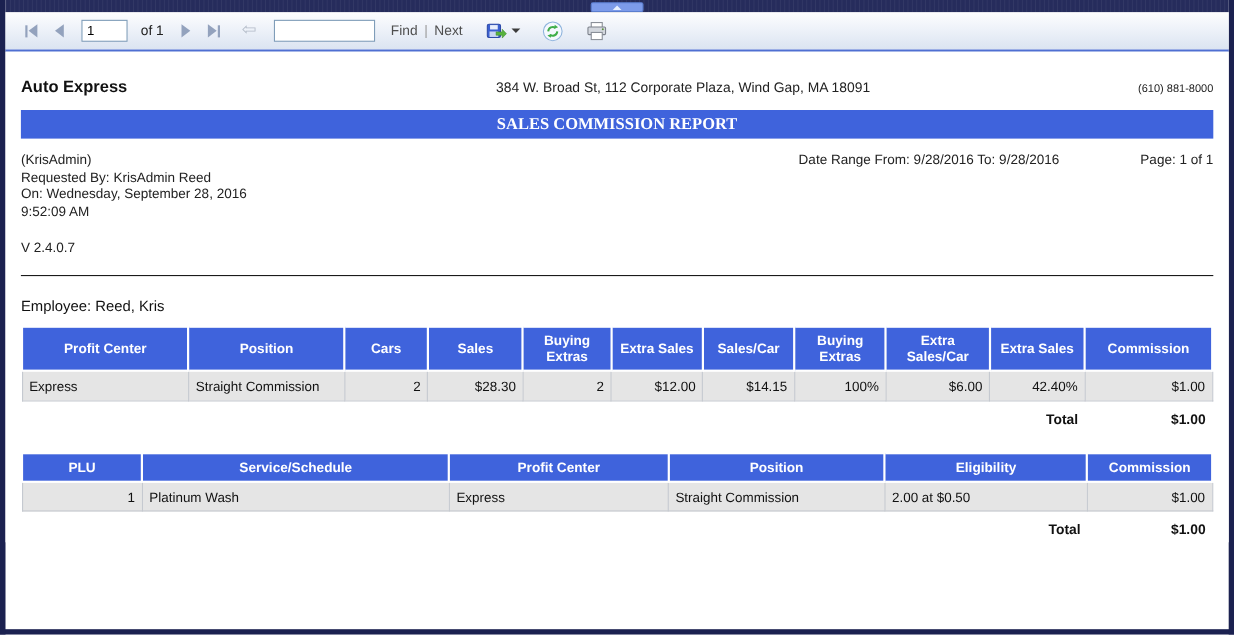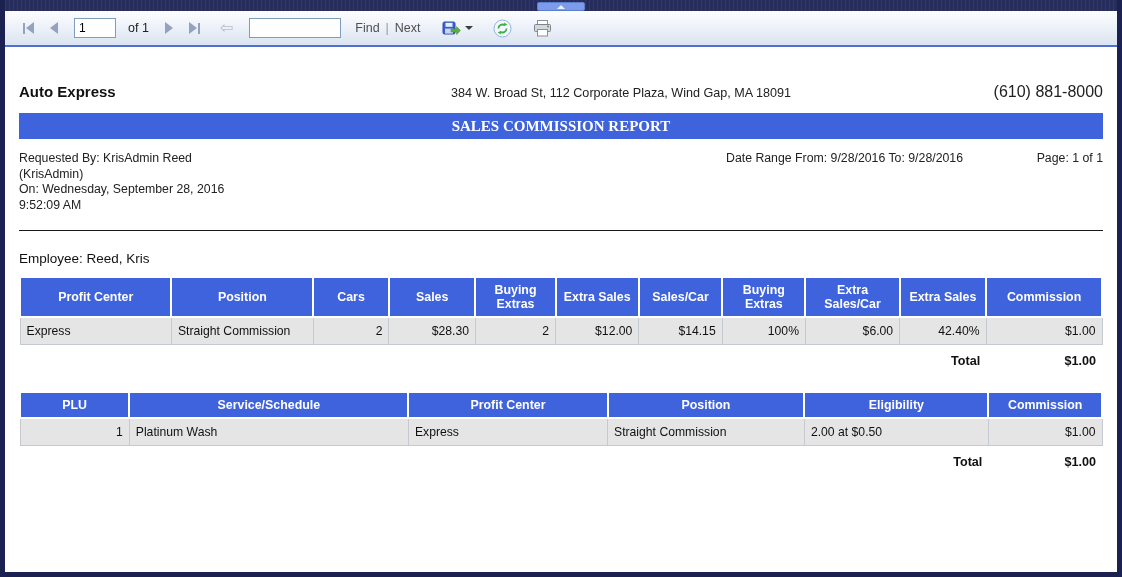--- a/index.html
+++ b/index.html
@@ -39,26 +39,26 @@
   .back-glyph { font-size:16px; color:#b4bcc9; line-height:1; cursor:pointer; padding:0 2px; }
   .find-box { width:92px; height:20px; border:1px solid #7f9db9; font-size:12px; padding:1px 4px; margin-left:6px; }
   .find-area { font-size:12.5px; color:#4f4f4f; margin-left:6px; display:flex; gap:6px; align-items:center; }
   .find-area .lnk { cursor:pointer; color:#4f4f4f; }
   .find-area .sep { color:#9a9a9a; }
   .tool-btn { display:inline-flex; align-items:center; cursor:pointer; padding:2px 3px; }
   .caret-down { width:0; height:0; border-left:4px solid transparent; border-right:4px solid transparent; border-top:4px solid #3c3c3c; margin-left:4px; }
   .gap-lg { margin-left:10px; } .gap-md { margin-left:6px; }
 
   
-  .report { padding:36px 14px 0 14px; background:#fff; }
+  .report { padding:24px 14px 0 14px; background:#fff; }
 
   .co-row { display:flex; align-items:baseline; }
   .co-name { width:340px; font-size:15px; font-weight:bold; color:#111; }
   .co-addr { flex:1; text-align:center; font-size:12.6px; color:#222; }
-  .co-phone { width:220px; text-align:right; font-size:16px; color:#222; }
+  .co-phone { width:220px; text-align:right; font-size:10px; color:#222; }
 
   .banner { margin-top:12px; height:26px; line-height:26px; background:#3f63dc; color:#fff;
     text-align:center; font-size:15px; font-weight:bold;font-family:Liberation Serif, serif; }
 
   .info-grid { display:flex; margin-top:12px; }
   .info-left { width:300px; font-size:12.3px; color:#222; line-height:1.28; }
   .info-center { flex:1; text-align:right; font-size:12.3px; color:#222; }
   .info-right { width:140px; text-align:right; font-size:12.3px; color:#222; }
   .version { margin-top:17px; font-size:12.3px; color:#222; }
 
@@ -143,24 +143,25 @@
     <div class="co-row">
       <div class="co-name">Auto Express</div>
       <div class="co-addr">384 W. Broad St, 112 Corporate Plaza, Wind Gap, MA 18091</div>
       <div class="co-phone">(610) 881-8000</div>
     </div>
 
     <div class="banner">SALES COMMISSION REPORT</div>
 
     <div class="info-grid">
       <div class="info-left">
+        <div>(KrisAdmin)</div>
         <div>Requested By:  KrisAdmin Reed</div>
-        <div>(KrisAdmin)</div>
         <div>On: Wednesday, September 28, 2016</div>
         <div>9:52:09 AM</div>
+        <div class="version">V 2.4.0.7</div>
       </div>
       <div class="info-center">Date Range From: 9/28/2016 To: 9/28/2016</div>
       <div class="info-right">Page: 1 of 1</div>
     </div>
 
     <hr class="rule">
 
     <div class="employee">Employee: Reed, Kris</div>
 
     <table class="summary-tbl">

